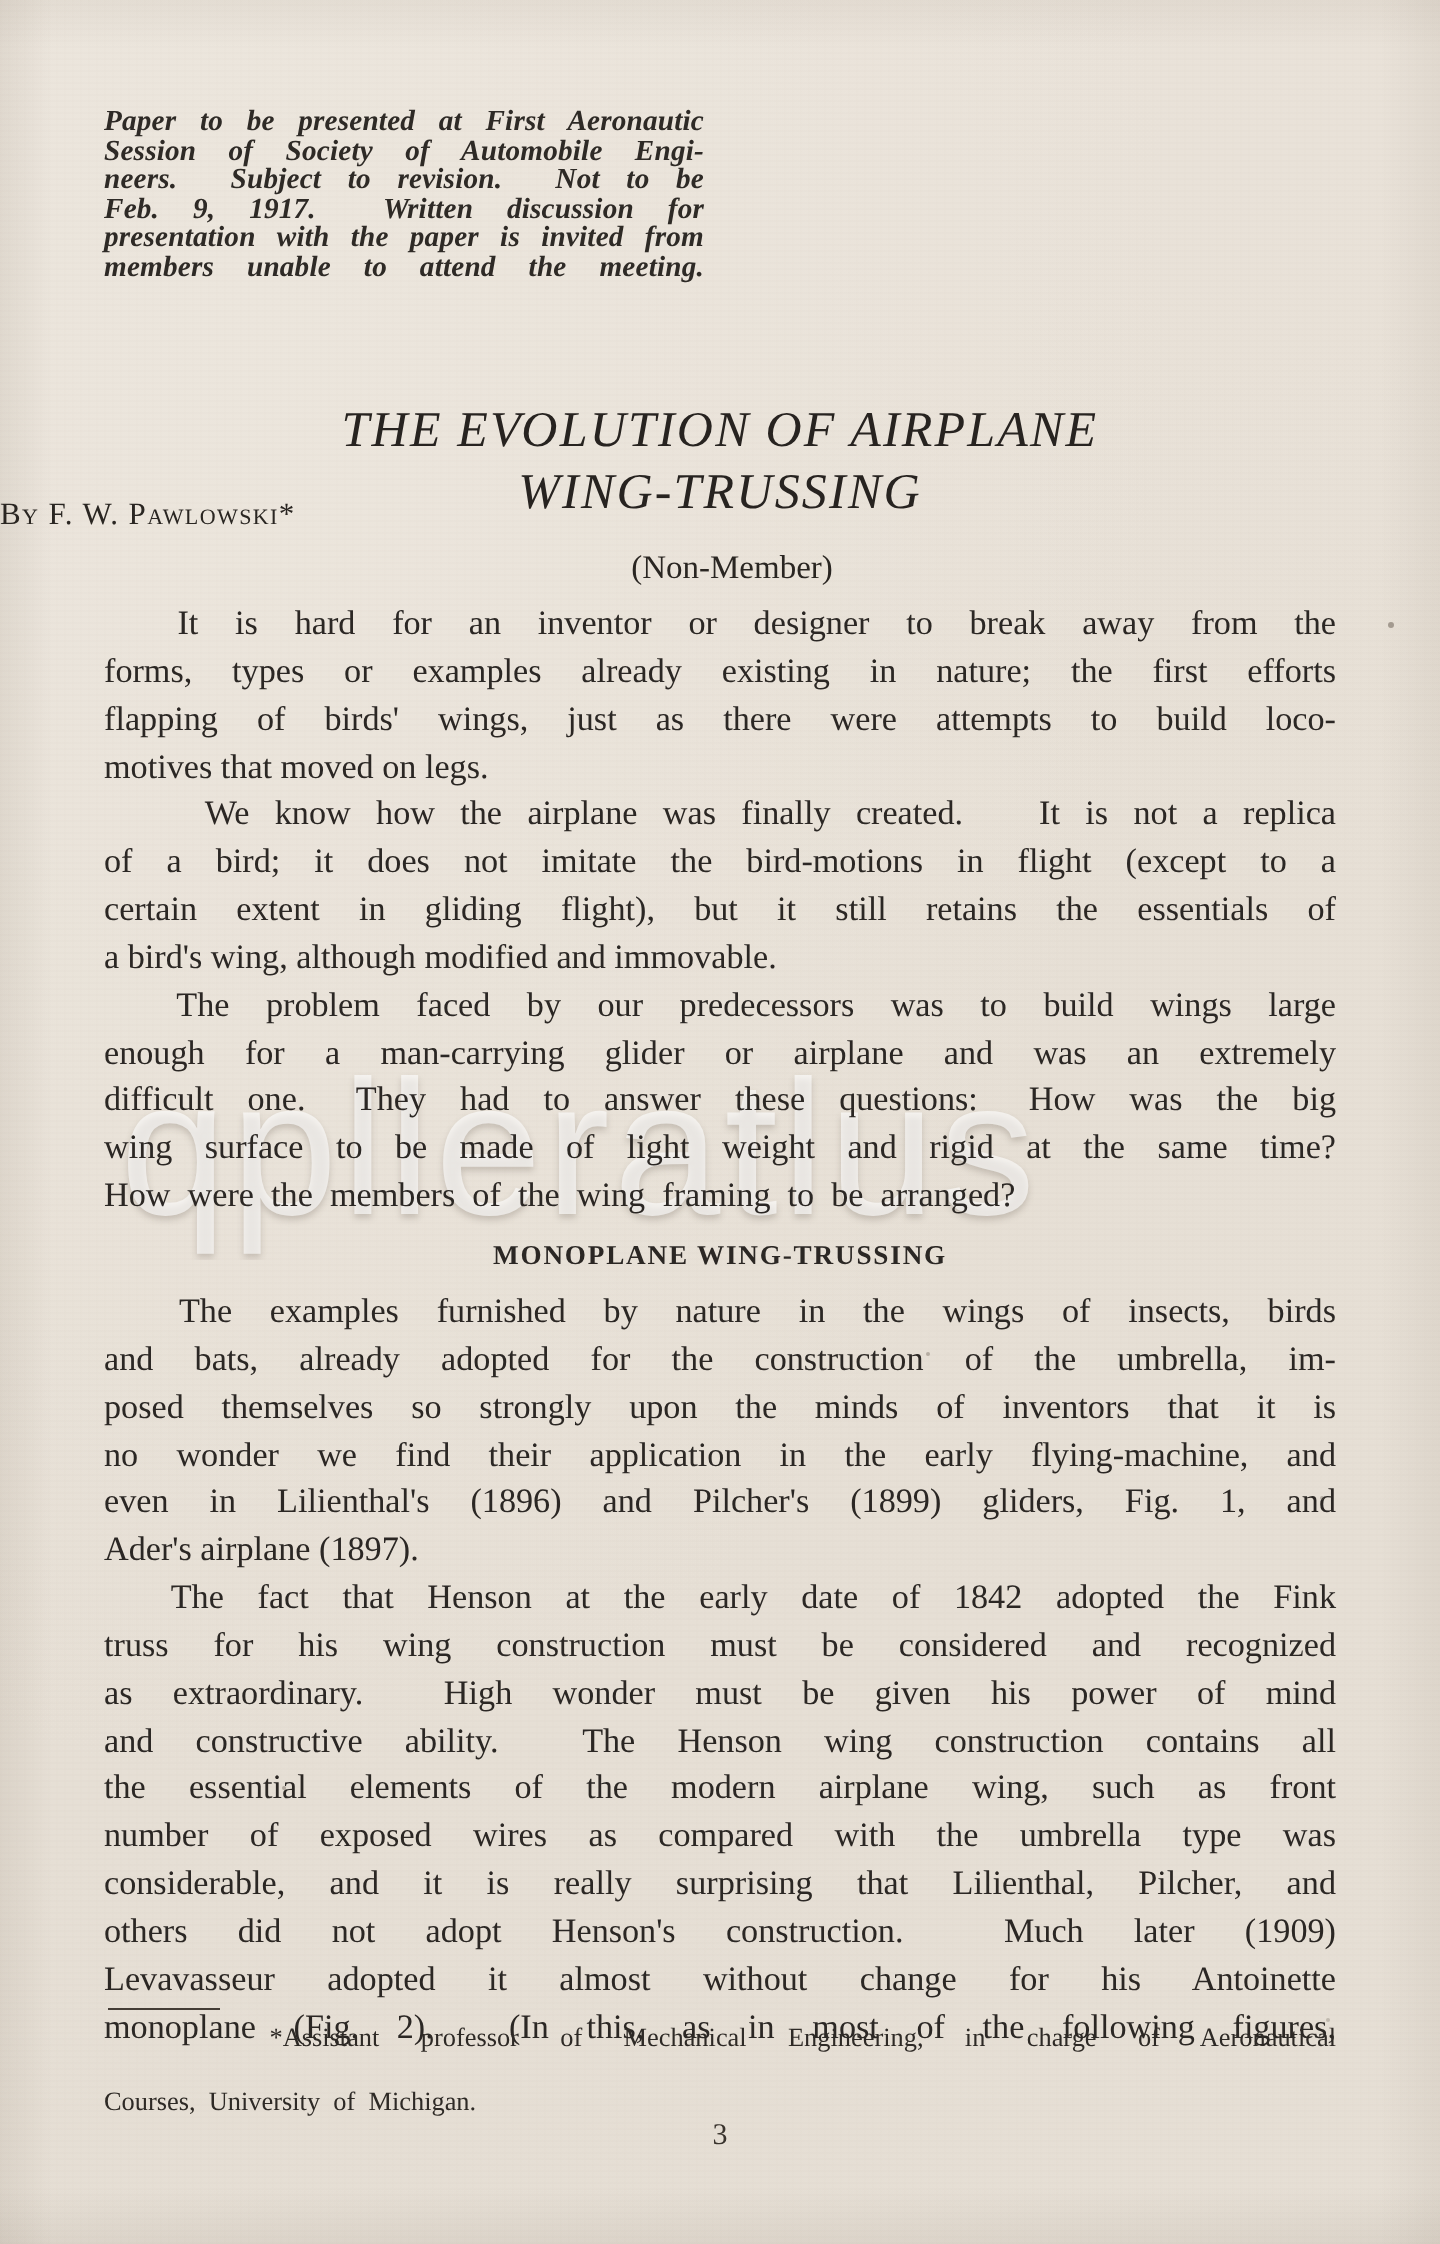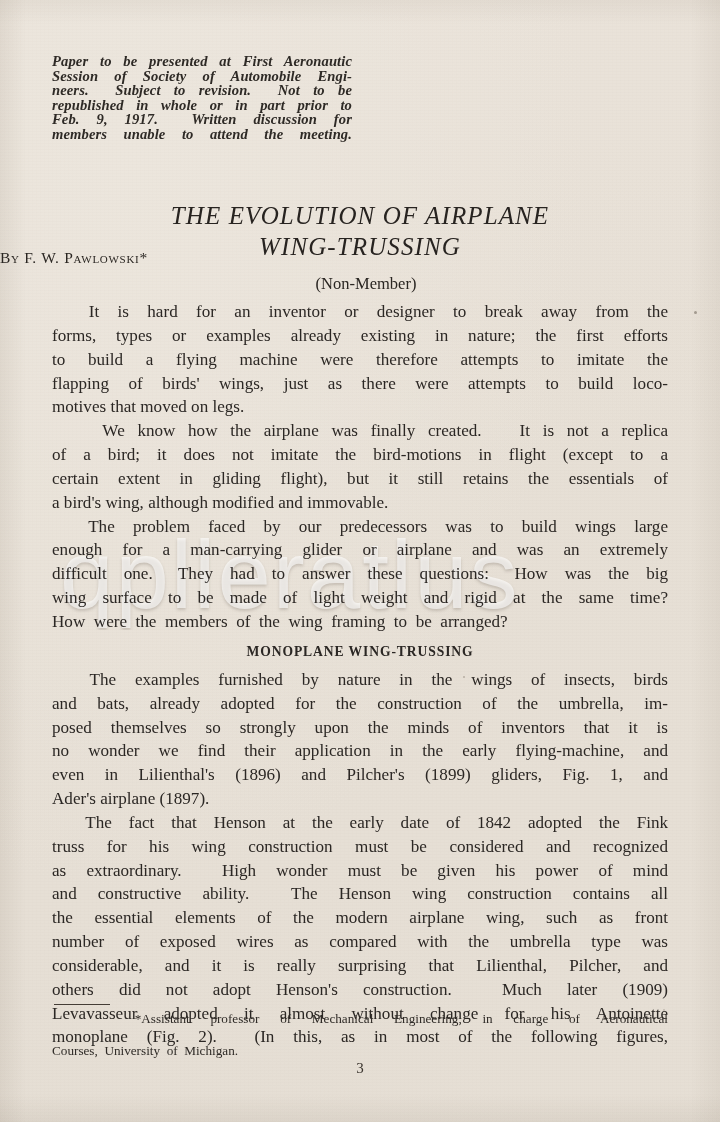--- a/index.html
+++ b/index.html
@@ -215,39 +215,38 @@
   <div class="speck" style="left:660px; top:748px; width:2px; height:2px; opacity:.35;"></div>
   <div class="speck" style="left:141px; top:893px; width:2px; height:2px; opacity:.45;"></div>
   <div class="speck" style="left:663px; top:1009px; width:2px; height:2px; opacity:.3;"></div>
 
   <div class="content">
 
     <div class="headnote">
       <span class="ln j">Paper to be presented at First Aeronautic</span>
       <span class="ln j">Session  of  Society  of  Automobile  Engi-</span>
       <span class="ln j">neers.    Subject  to  revision.    Not  to  be</span>
-      <span class="ln j">republished  in  whole  or  in  part  prior  to</span>
       <span class="ln j">Feb.  9,  1917.    Written  discussion  for</span>
+      <span class="ln j">presentation with the paper is invited from</span>
       <span class="ln j">members  unable  to  attend  the  meeting.</span>
     </div>
 
     <h1 class="title">
       <span class="tl">THE  EVOLUTION  OF  AIRPLANE</span>
       <span class="tl">WING-TRUSSING</span>
     </h1>
 
     <div class="byline">By F. W. Pawlowski*</div>
     <div class="affil">(Non-Member)</div>
 
     <div class="body">
 
       <p class="para">
         <span class="ln">    It  is  hard  for  an  inventor  or  designer  to  break  away  from  the</span>
         <span class="ln">forms, types or examples already existing in nature; the first efforts</span>
-        <span class="ln">to  build  a  flying  machine  were  therefore  attempts  to  imitate  the</span>
         <span class="ln">flapping  of  birds'  wings,  just  as  there  were  attempts  to  build  loco-</span>
         <span class="ln last">motives that moved on legs.</span>
       </p>
 
       <p class="para">
         <span class="ln">    We know how the airplane was finally created.   It is not a replica</span>
         <span class="ln">of  a  bird;  it  does  not  imitate  the  bird-motions  in  flight  (except  to  a</span>
         <span class="ln">certain  extent  in  gliding  flight),  but  it  still  retains  the  essentials  of</span>
         <span class="ln last">a bird's wing, although modified and immovable.</span>
       </p>

